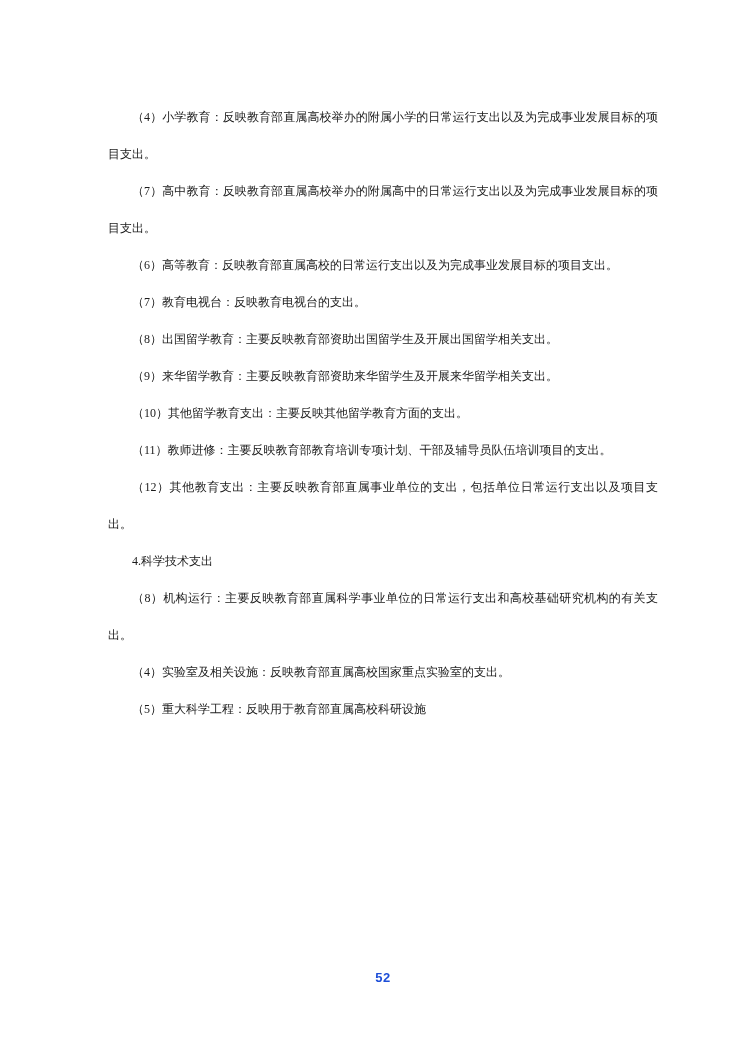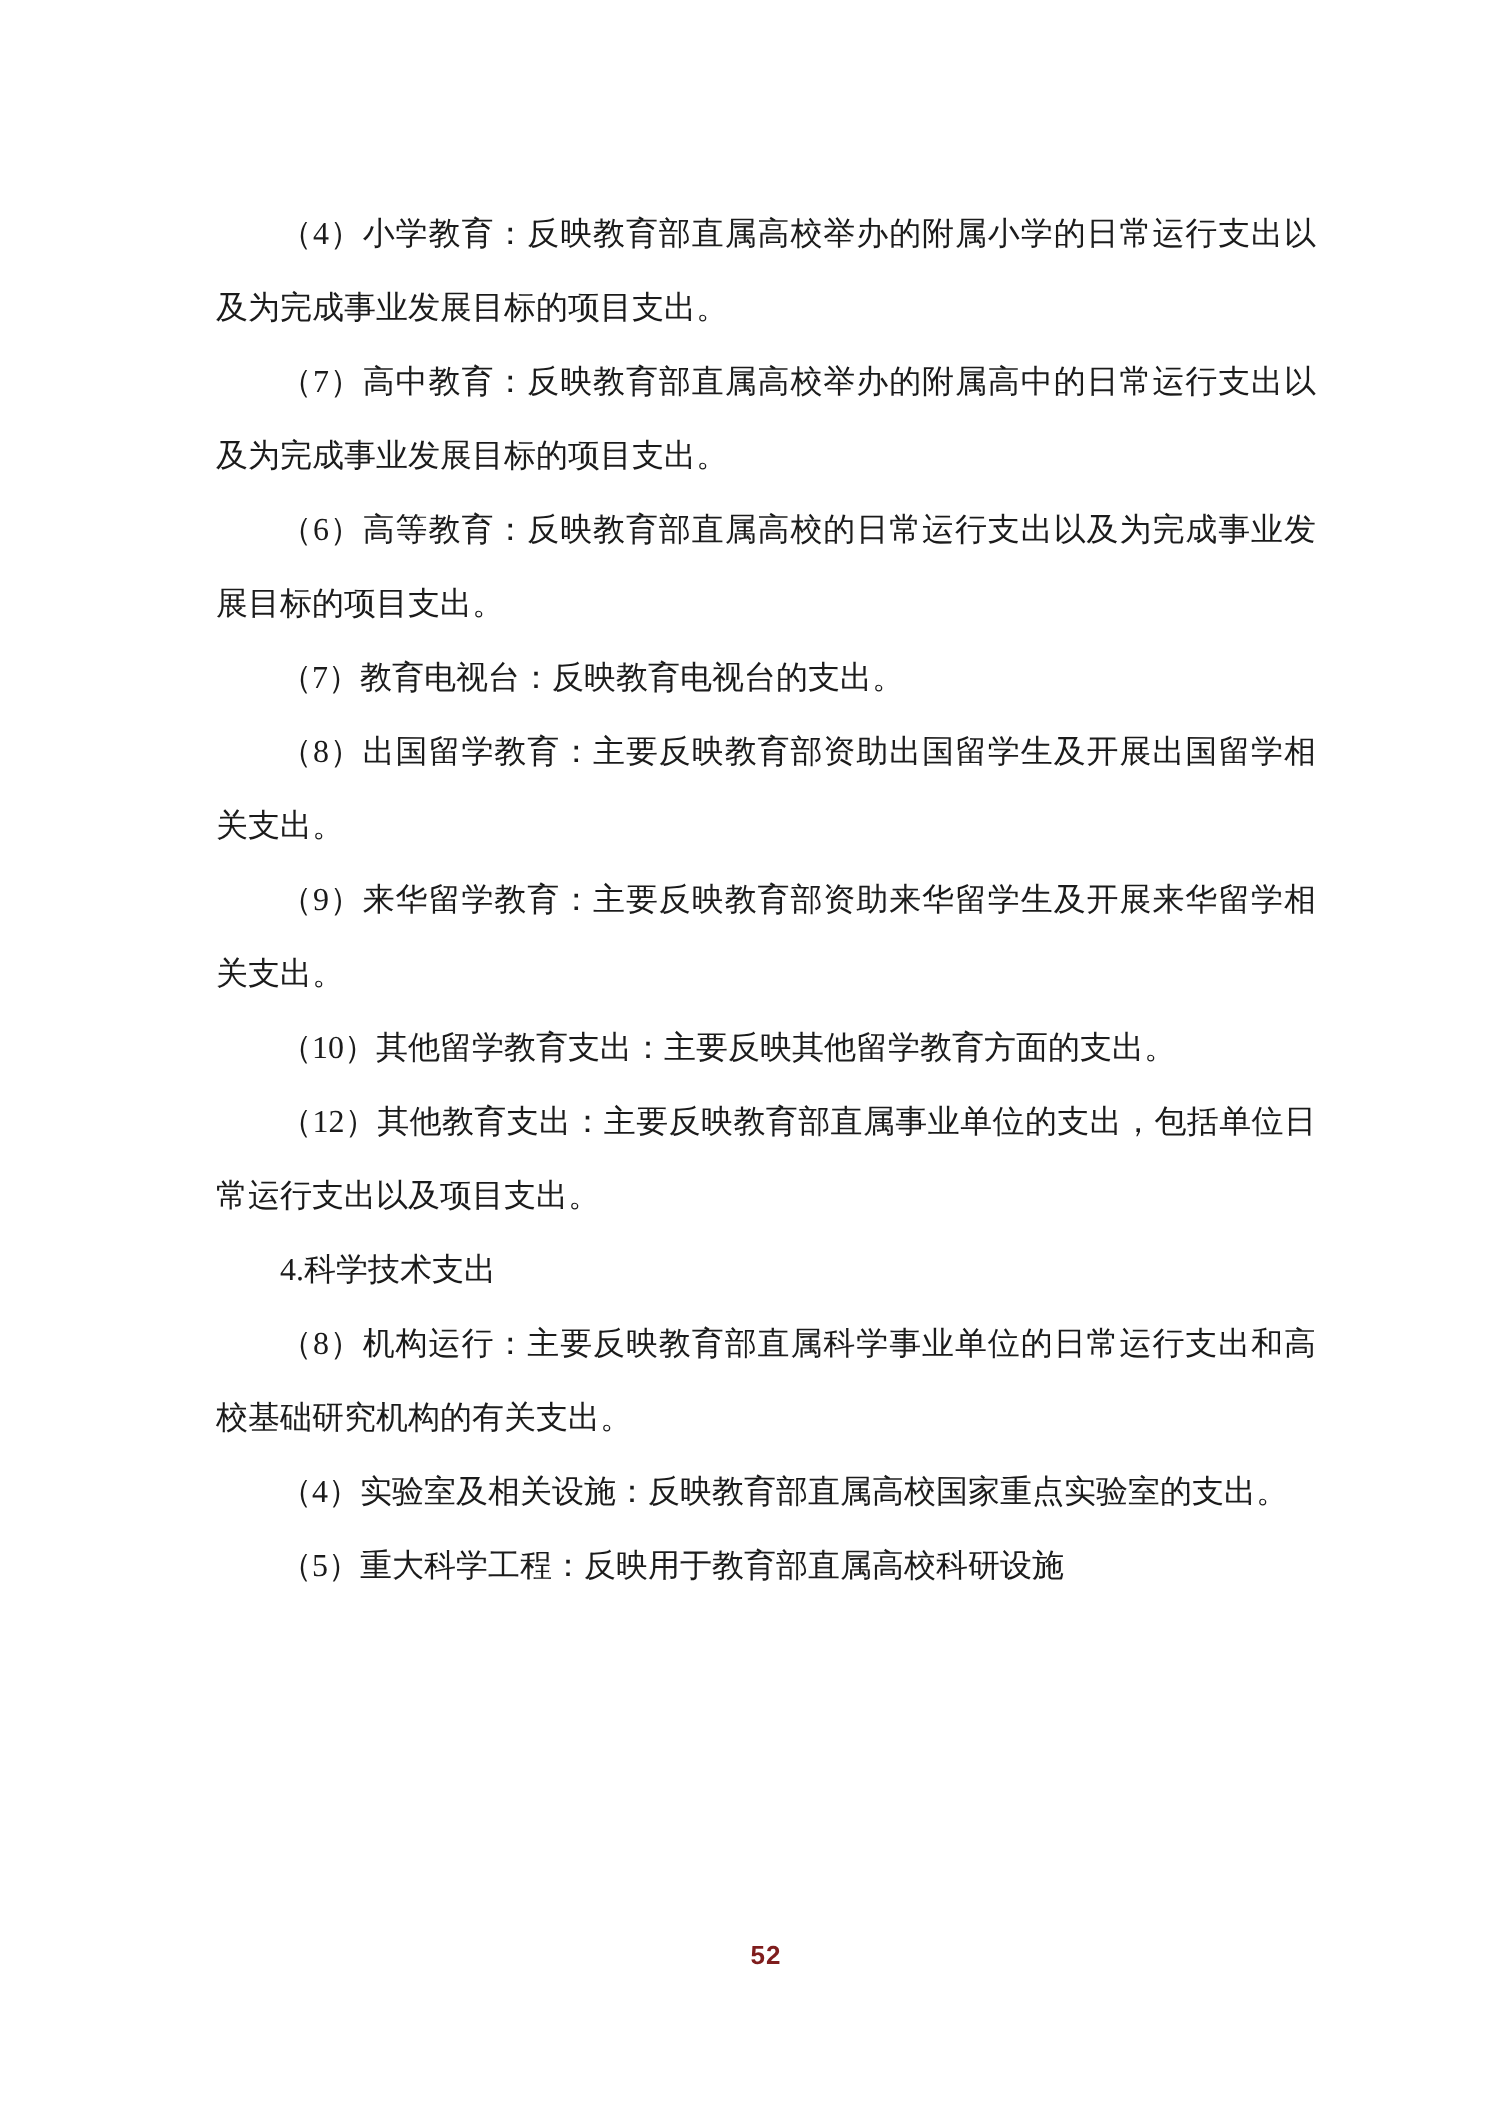--- a/index.html
+++ b/index.html
@@ -14,56 +14,57 @@
     background: #ffffff;
     overflow: hidden;
     font-family: "Liberation Serif", "DejaVu Serif", serif;
     color: #1b1b1b;
   }
   .body-text {
     position: absolute;
     left: 108px;
     top: 99px;
     width: 550px;
-    font-size: 16px;
+    font-size: 12px;
     line-height: 37px;
     text-align: justify;
     text-justify: inter-character;
   }
   .body-text p {
     margin: 0;
     padding: 0;
     text-indent: 2em;
     word-break: break-all;
   }
   .page-number {
     position: absolute;
     left: 108px;
     top: 970px;
     width: 550px;
     text-align: center;
     font-family: "Liberation Sans", "DejaVu Sans", sans-serif;
     font-size: 13px;
     font-weight: 700;
-    color: #7f1d1d;
+    color: #1d4ed8;
     letter-spacing: 0.5px;
   }
 </style>
 </head>
 <body>
 
 <div class="page">
   <div class="body-text" id="body-text">
       <p>（4）小学教育：反映教育部直属高校举办的附属小学的日常运行支出以及为完成事业发展目标的项目支出。</p>
       <p>（7）高中教育：反映教育部直属高校举办的附属高中的日常运行支出以及为完成事业发展目标的项目支出。</p>
       <p>（6）高等教育：反映教育部直属高校的日常运行支出以及为完成事业发展目标的项目支出。</p>
       <p>（7）教育电视台：反映教育电视台的支出。</p>
       <p>（8）出国留学教育：主要反映教育部资助出国留学生及开展出国留学相关支出。</p>
       <p>（9）来华留学教育：主要反映教育部资助来华留学生及开展来华留学相关支出。</p>
       <p>（10）其他留学教育支出：主要反映其他留学教育方面的支出。</p>
+      <p>（11）教师进修：主要反映教育部教育培训专项计划、干部及辅导员队伍培训项目的支出。</p>
       <p>（12）其他教育支出：主要反映教育部直属事业单位的支出，包括单位日常运行支出以及项目支出。</p>
       <p>4.科学技术支出</p>
       <p>（8）机构运行：主要反映教育部直属科学事业单位的日常运行支出和高校基础研究机构的有关支出。</p>
       <p>（4）实验室及相关设施：反映教育部直属高校国家重点实验室的支出。</p>
       <p>（5）重大科学工程：反映用于教育部直属高校科研设施</p>
     </div>
   <div class="page-number">52</div>
 </div>
 
 </body></html>

